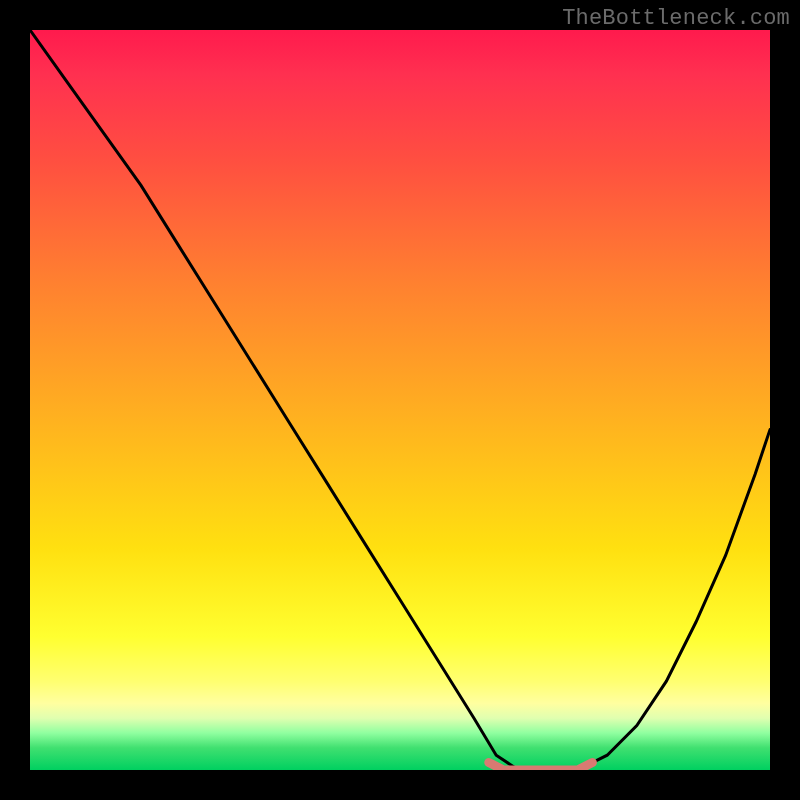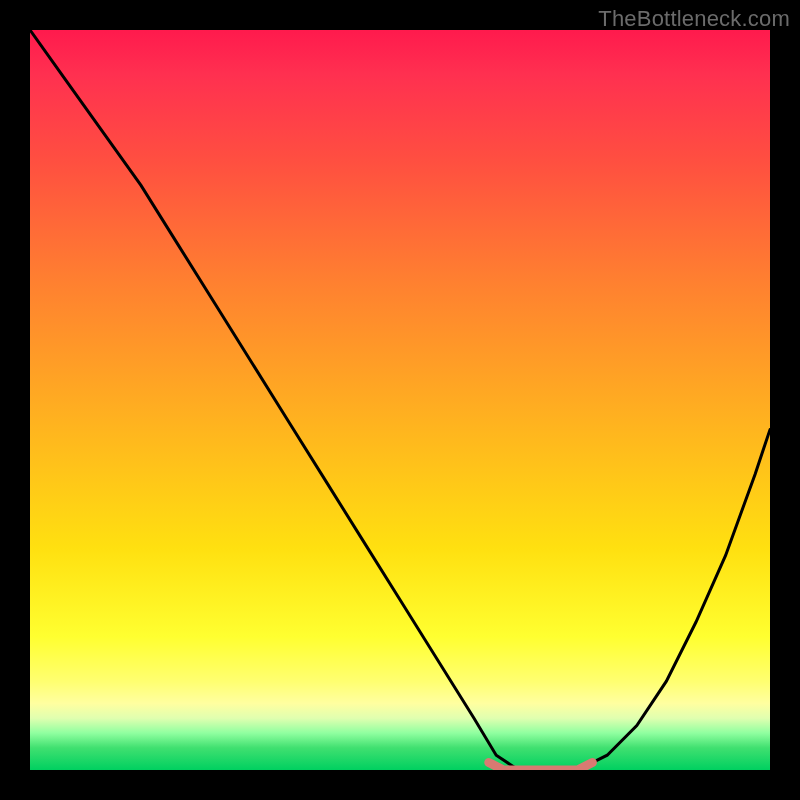--- a/index.html
+++ b/index.html
@@ -8,20 +8,21 @@
     width: 800px;
     height: 800px;
     background: #000;
     position: relative;
     font-family: Arial, Helvetica, sans-serif;
   }
   .outer {
     position: absolute;
     inset: 0;
     background: #000;
+    font-family: Liberation Mono, monospace;
   }
   .plot {
     position: absolute;
     left: 30px;
     top: 30px;
     width: 740px;
     height: 740px;
     overflow: hidden;
   }
   .gradient {

